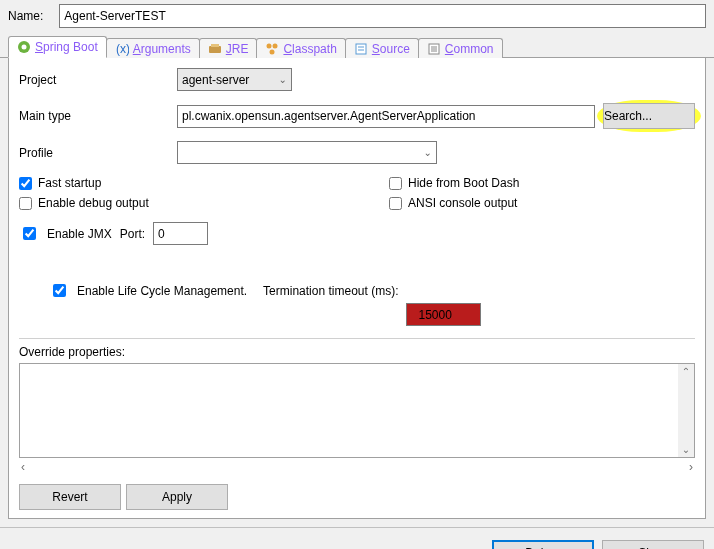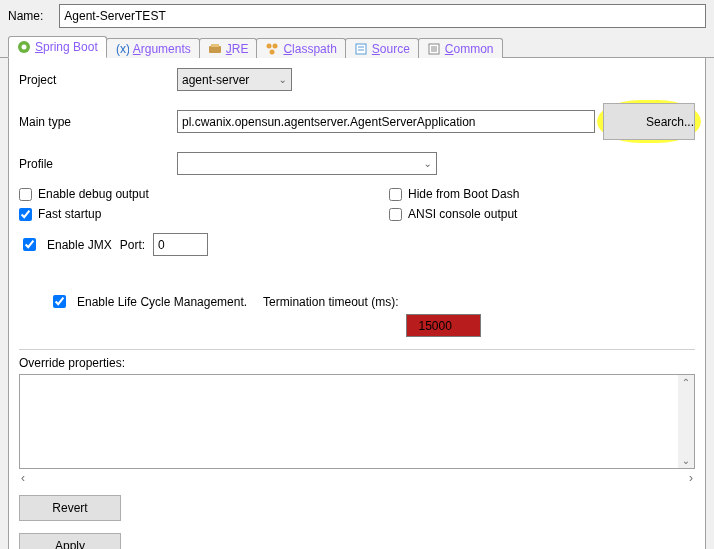--- a/index.html
+++ b/index.html
@@ -17,21 +17,21 @@
 .tab .mn { text-decoration: underline; }
 
 .panel { margin: 0 8px 0 8px; background: #fff; border: 1px solid #a0a0a0; border-top: none; padding: 10px 10px 6px 10px; }
 
 .row { display: flex; align-items: center; margin-bottom: 12px; gap: 8px; }
 .row .lab { width: 150px; color: #000; }
 .select { width: 115px; height: 23px; border: 1px solid #7a7a7a; background: #e9e9e9; padding: 0 4px; display: flex; align-items: center; justify-content: space-between; }
 .select .chev { font-size: 10px; color: #666; }
 .txt { flex: 1; height: 23px; border: 1px solid #7a7a7a; padding: 0 4px; background: #fff; }
 
-.search-btn { width: 92px; height: 37px; border: 1px solid #adadad; background: #e1e1e1; display: flex; align-items: center; justify-content: flex-end; position: relative; }
+.search-btn { width: 92px; height: 26px; border: 1px solid #adadad; background: #e1e1e1; display: flex; align-items: center; justify-content: flex-start; position: relative; }
 .highlight { position: absolute; inset: -3px -6px; background: rgba(255,255,0,0.75); border-radius: 50%/60%; z-index: -1; }
 .search-wrap { position: relative; z-index: 0; }
 
 .profile-select { width: 260px; height: 23px; border: 1px solid #7a7a7a; background: #fff; display: flex; align-items: center; justify-content: flex-end; padding: 0 4px; }
 .profile-select .chev { font-size: 10px; color: #666; }
 
 .check-row { display: flex; align-items: center; gap: 6px; margin-bottom: 6px; }
 .check-row input[type=checkbox] { width: 13px; height: 13px; margin: 0; }
 .check-cols { display: flex; }
 .check-cols .col { flex: 1; }
@@ -45,21 +45,21 @@
 
 .hr { height: 1px; background: #d0d0d0; margin: 4px 0 6px 0; }
 
 .override-label { margin-bottom: 4px; display: block; }
 .override-wrap { position: relative; border: 1px solid #a0a0a0; height: 95px; background: #fff; }
 .override-area { position: absolute; inset: 0 16px 0 0; border: none; resize: none; padding: 2px; background: #fff; font-family: inherit; }
 .v-scroll { position: absolute; right: 0; top: 0; bottom: 0; width: 16px; background: #f0f0f0; display: flex; flex-direction: column; justify-content: space-between; align-items: center; }
 .v-scroll .arrow { font-size: 10px; color: #707070; padding: 2px 0; }
 .h-scroll { display: flex; justify-content: space-between; margin-top: 2px; color: #707070; font-size: 11px; padding: 0 2px; }
 
-.action-row { display: flex; gap: 12px; padding: 10px 0 2px 0; flex-direction: column; }
+.action-row { display: flex; gap: 5px; padding: 10px 0 2px 0; }
 .btn { width: 102px; height: 26px; border: 1px solid #adadad; background: #e1e1e1; display: flex; align-items: center; justify-content: center; cursor: default; }
 .btn.primary { border: 2px solid #0078d7; background: #e1e1e1; }
 
 .bottom-sep { height: 1px; background: #c0c0c0; margin: 8px 0 0 0; }
 .bottom-row { display: flex; justify-content: flex-end; gap: 8px; padding: 12px 10px 12px 10px; background: #f0f0f0; }
 
 svg { display: block; }
 </style>
 </head>
 <body>
@@ -153,26 +153,26 @@
   <div class="row">
     <span class="lab">Profile</span>
     <div class="profile-select">
       <span class="chev">⌄</span>
     </div>
   </div>
 
   <div class="check-cols">
     <div class="col left">
       <div class="check-row">
+        <input type="checkbox" checked="" style="">
+        <span>Fast startup</span>
+      </div>
+      <div class="check-row">
         <input type="checkbox" style="">
         <span>Enable debug output</span>
-      </div>
-      <div class="check-row">
-        <input type="checkbox" checked="" style="">
-        <span>Fast startup</span>
       </div>
     </div>
     <div class="col">
       <div class="check-row">
         <input type="checkbox" style="">
         <span>Hide from Boot Dash</span>
       </div>
       <div class="check-row">
         <input type="checkbox" style="">
         <span>ANSI console output</span>

